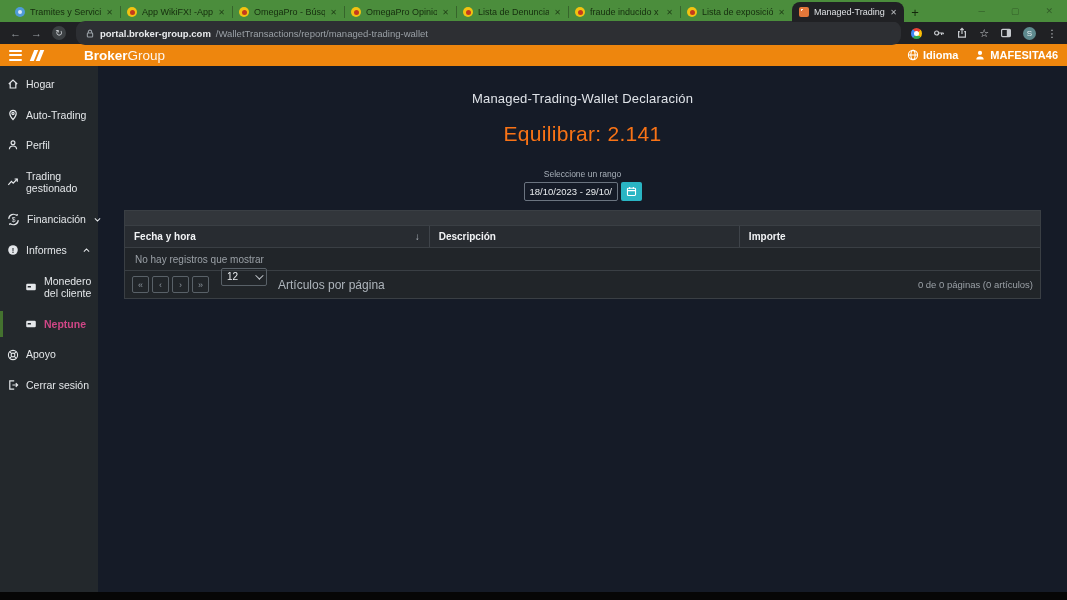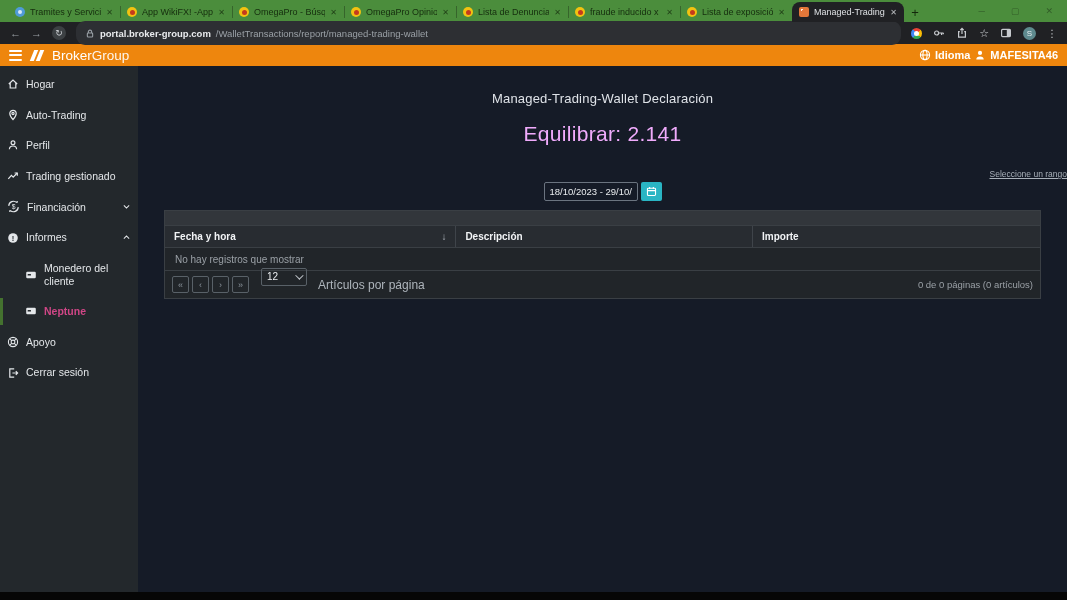--- a/index.html
+++ b/index.html
@@ -46,40 +46,40 @@
   .dots { font-size:10px; letter-spacing:0; }
 
   
   .appbar { height:22px; background:#ee860d; display:flex; align-items:center; color:#fff; padding:0 9px; gap:8px; }
   .burger { width:13px; display:flex; flex-direction:column; gap:2.5px; }
   .burger span { height:2px; background:#fff; border-radius:1px; }
   .logo-mark { width:14px; height:13px; position:relative; flex:none; }
   .logo-mark i { position:absolute; top:1px; bottom:1px; width:4px; background:#fff; transform:skewX(-22deg); }
   .logo-mark i:first-child { left:2px; } .logo-mark i:last-child { left:8px; }
   .brand { font-size:13.5px; display:flex; }
-  .brand b { font-weight:normal; }
+  .brand b { font-weight:bold;margin-left:32px; }
   .brand span { font-weight:normal; opacity:.92; }
-  .appbar-right { margin-left:auto; display:flex; align-items:center; gap:4px; font-size:11px; font-weight:bold; }
+  .appbar-right { margin-left:auto; display:flex; align-items:center; gap:16px; font-size:11px; font-weight:bold; }
   .appbar-right .chip { display:flex; align-items:center; gap:4px; }
 
   
   .page { display:flex; height:526px; }
-  .sidebar { width:138px; background:#23282c; color:#e4e7ea; font-size:10.5px; padding-top:3px; flex:none; }
+  .sidebar { width:98px; background:#23282c; color:#e4e7ea; font-size:10.5px; padding-top:3px; flex:none; }
   .side-item { display:flex; align-items:center; gap:7px; padding:9px 7px; position:relative; line-height:1.2; }
   .side-item svg { flex:none; }
   .side-item .chev { margin-left:auto; }
   .sub-item { padding-left:25px; }
   .sub-item.active { color:#cf4686; font-weight:bold; }
   .sub-item.active::before { content:""; position:absolute; left:0; top:2px; bottom:2px; width:3px; background:#44722f; }
   .wrap2 { white-space:normal; }
 
   .main { flex:1; background:#151b27; color:#e9ecef; }
   .page-title { text-align:center; margin-top:25px; font-size:13px; color:#dfe3e8; letter-spacing:.2px; }
-  .balance { text-align:center; margin-top:16px; font-size:21px; color:#f0abfc; letter-spacing:.3px; }
-  .range-label { text-align:right; margin-top:23px; font-size:8.5px; color:#a8b0b9;text-decoration:underline; }
+  .balance { text-align:center; margin-top:16px; font-size:21px; color:#f97316; letter-spacing:.3px; }
+  .range-label { text-align:center; margin-top:23px; font-size:8.5px; color:#a8b0b9; }
   .range-row { display:flex; justify-content:center; margin-top:3px; align-items:center; }
   .range-input { width:94px; height:19px; border:1px solid #6b7480; background:transparent; color:#e9ecef;
                  font-size:9.5px; padding:0 5px; border-radius:2px; font-family:"Liberation Sans",sans-serif; }
   .cal-btn { width:21px; height:19px; background:#2ab5c4; border:none; border-radius:2px; margin-left:3px;
              display:flex; align-items:center; justify-content:center; }
 
   .grid { margin:9px 26px 0; border:1px solid #3a3f44; background:#212529; font-size:10px; }
   .grid-toolbar { height:15px; background:#32363b; border-bottom:1px solid #3a3f44; }
   .grid-head { display:flex; height:22px; background:#282c31; border-bottom:1px solid #3a3f44; font-weight:bold; color:#f1f3f5; }
   .hcell { display:flex; align-items:center; padding:0 9px; border-right:1px solid #3f444a; }

